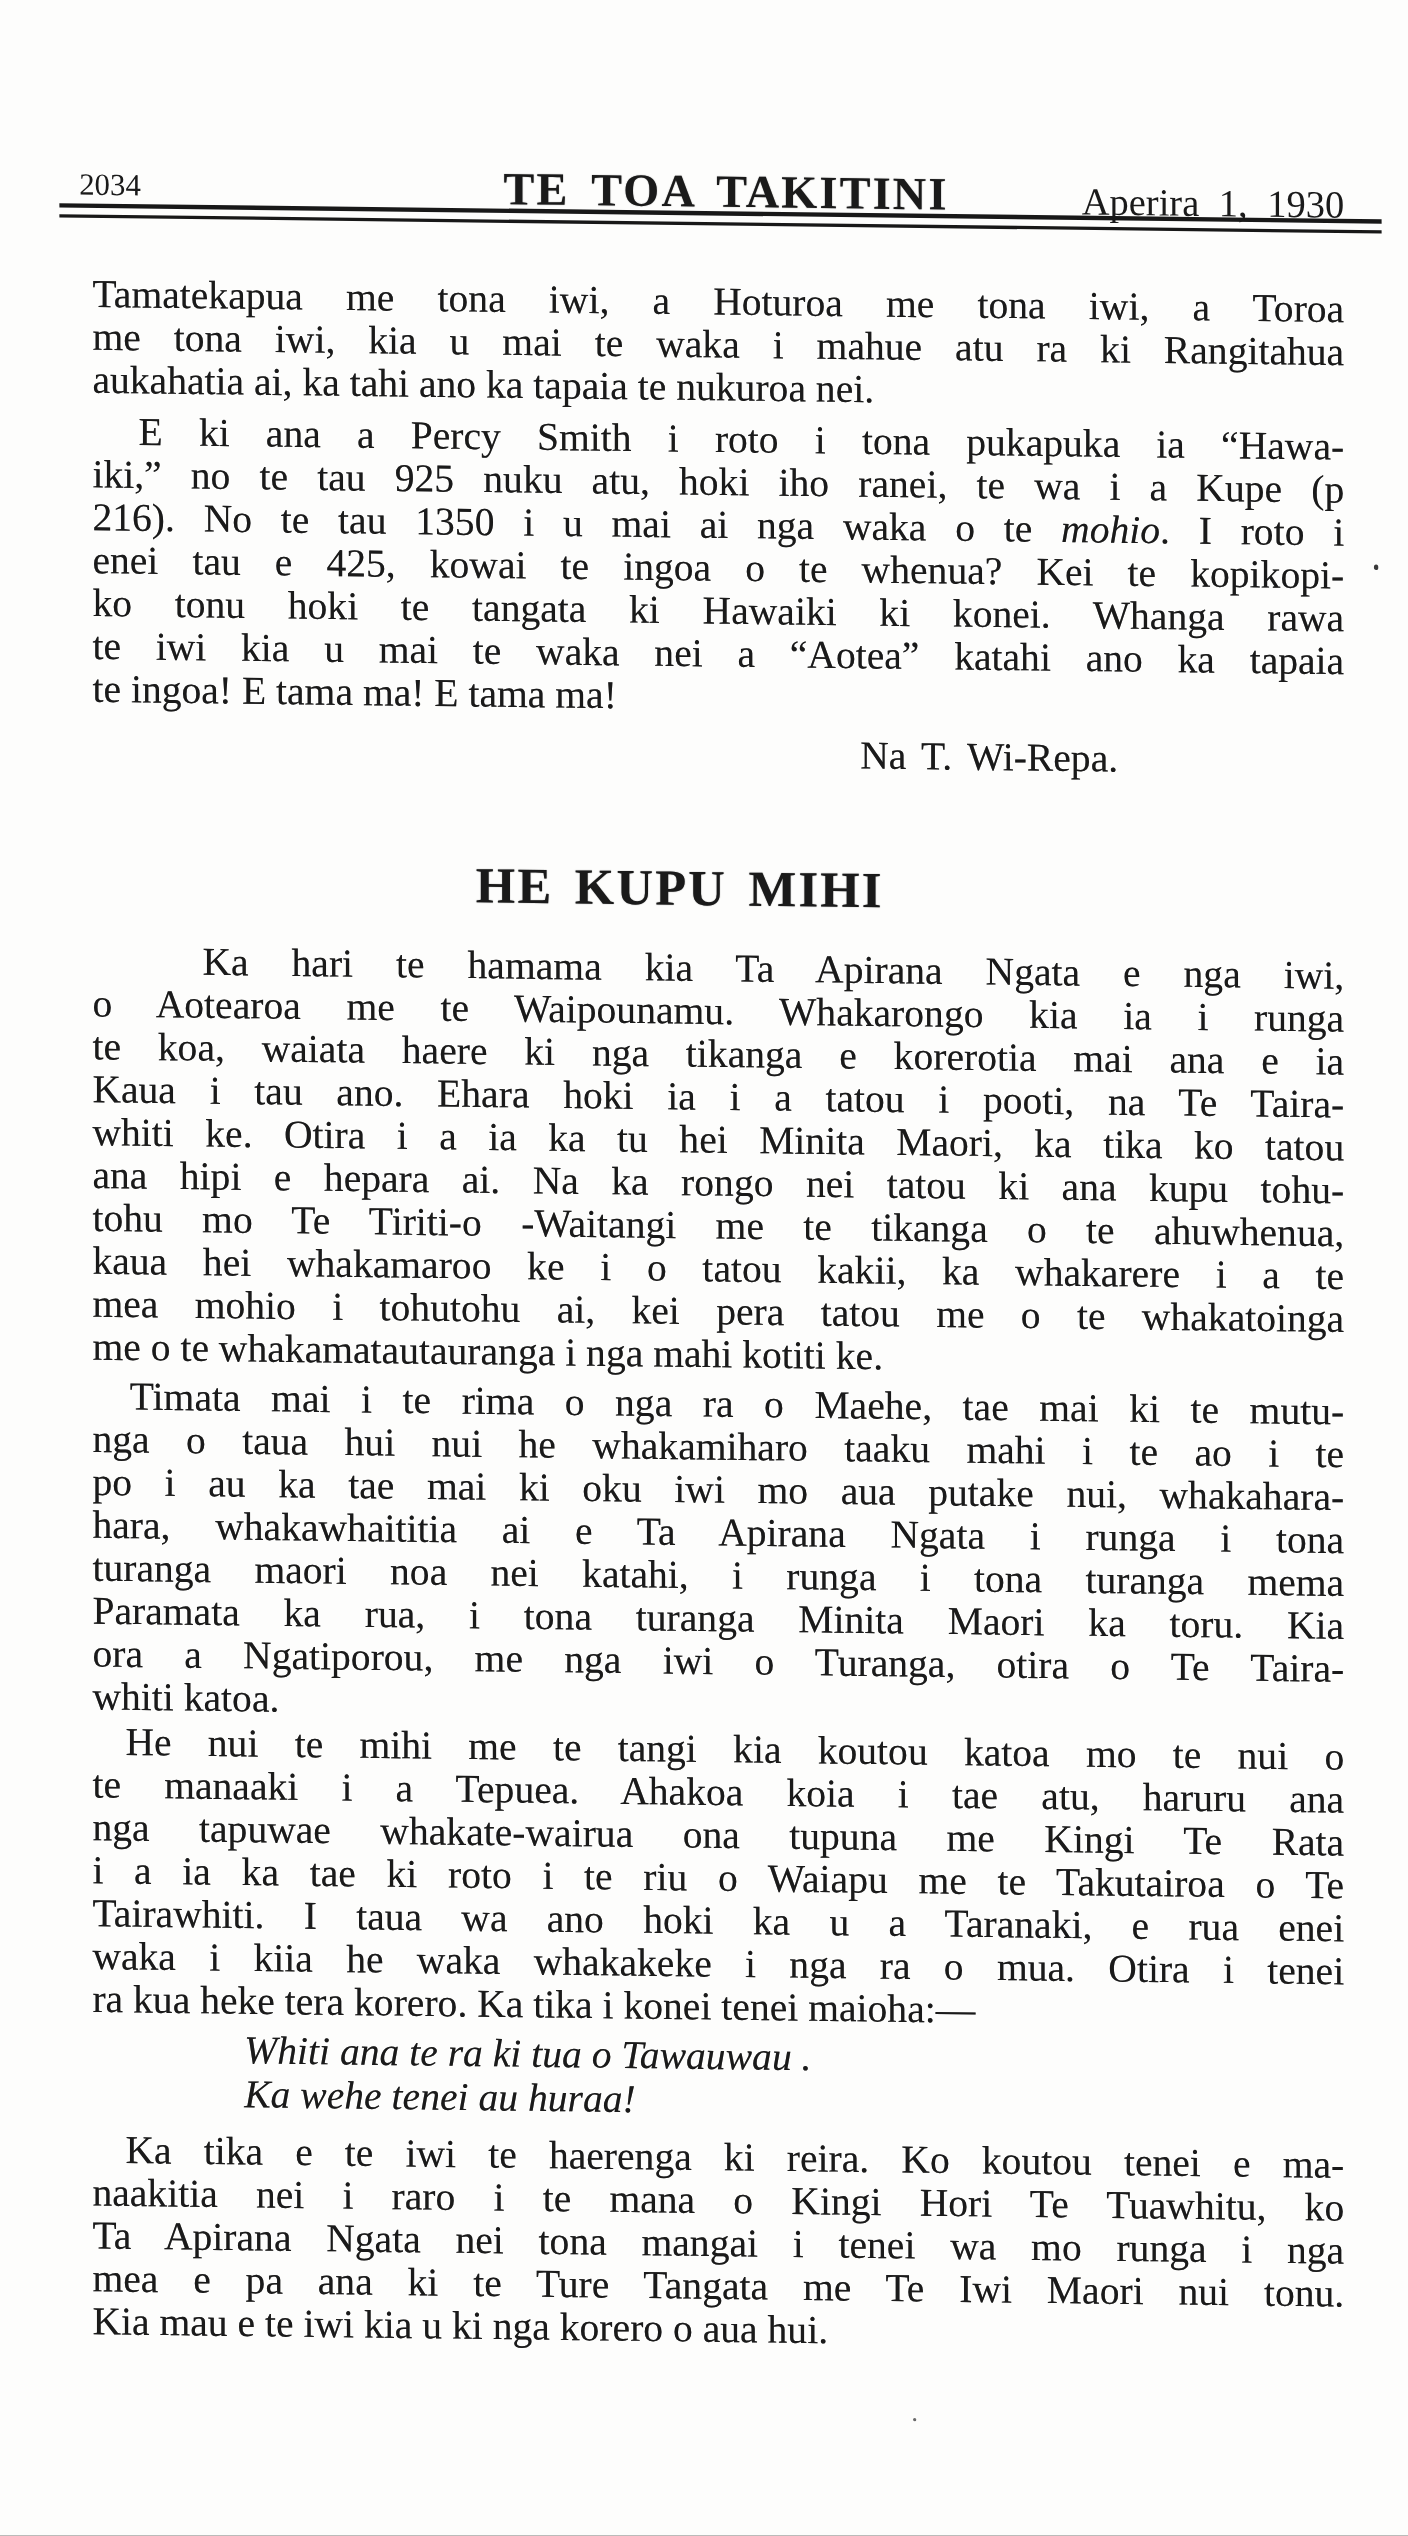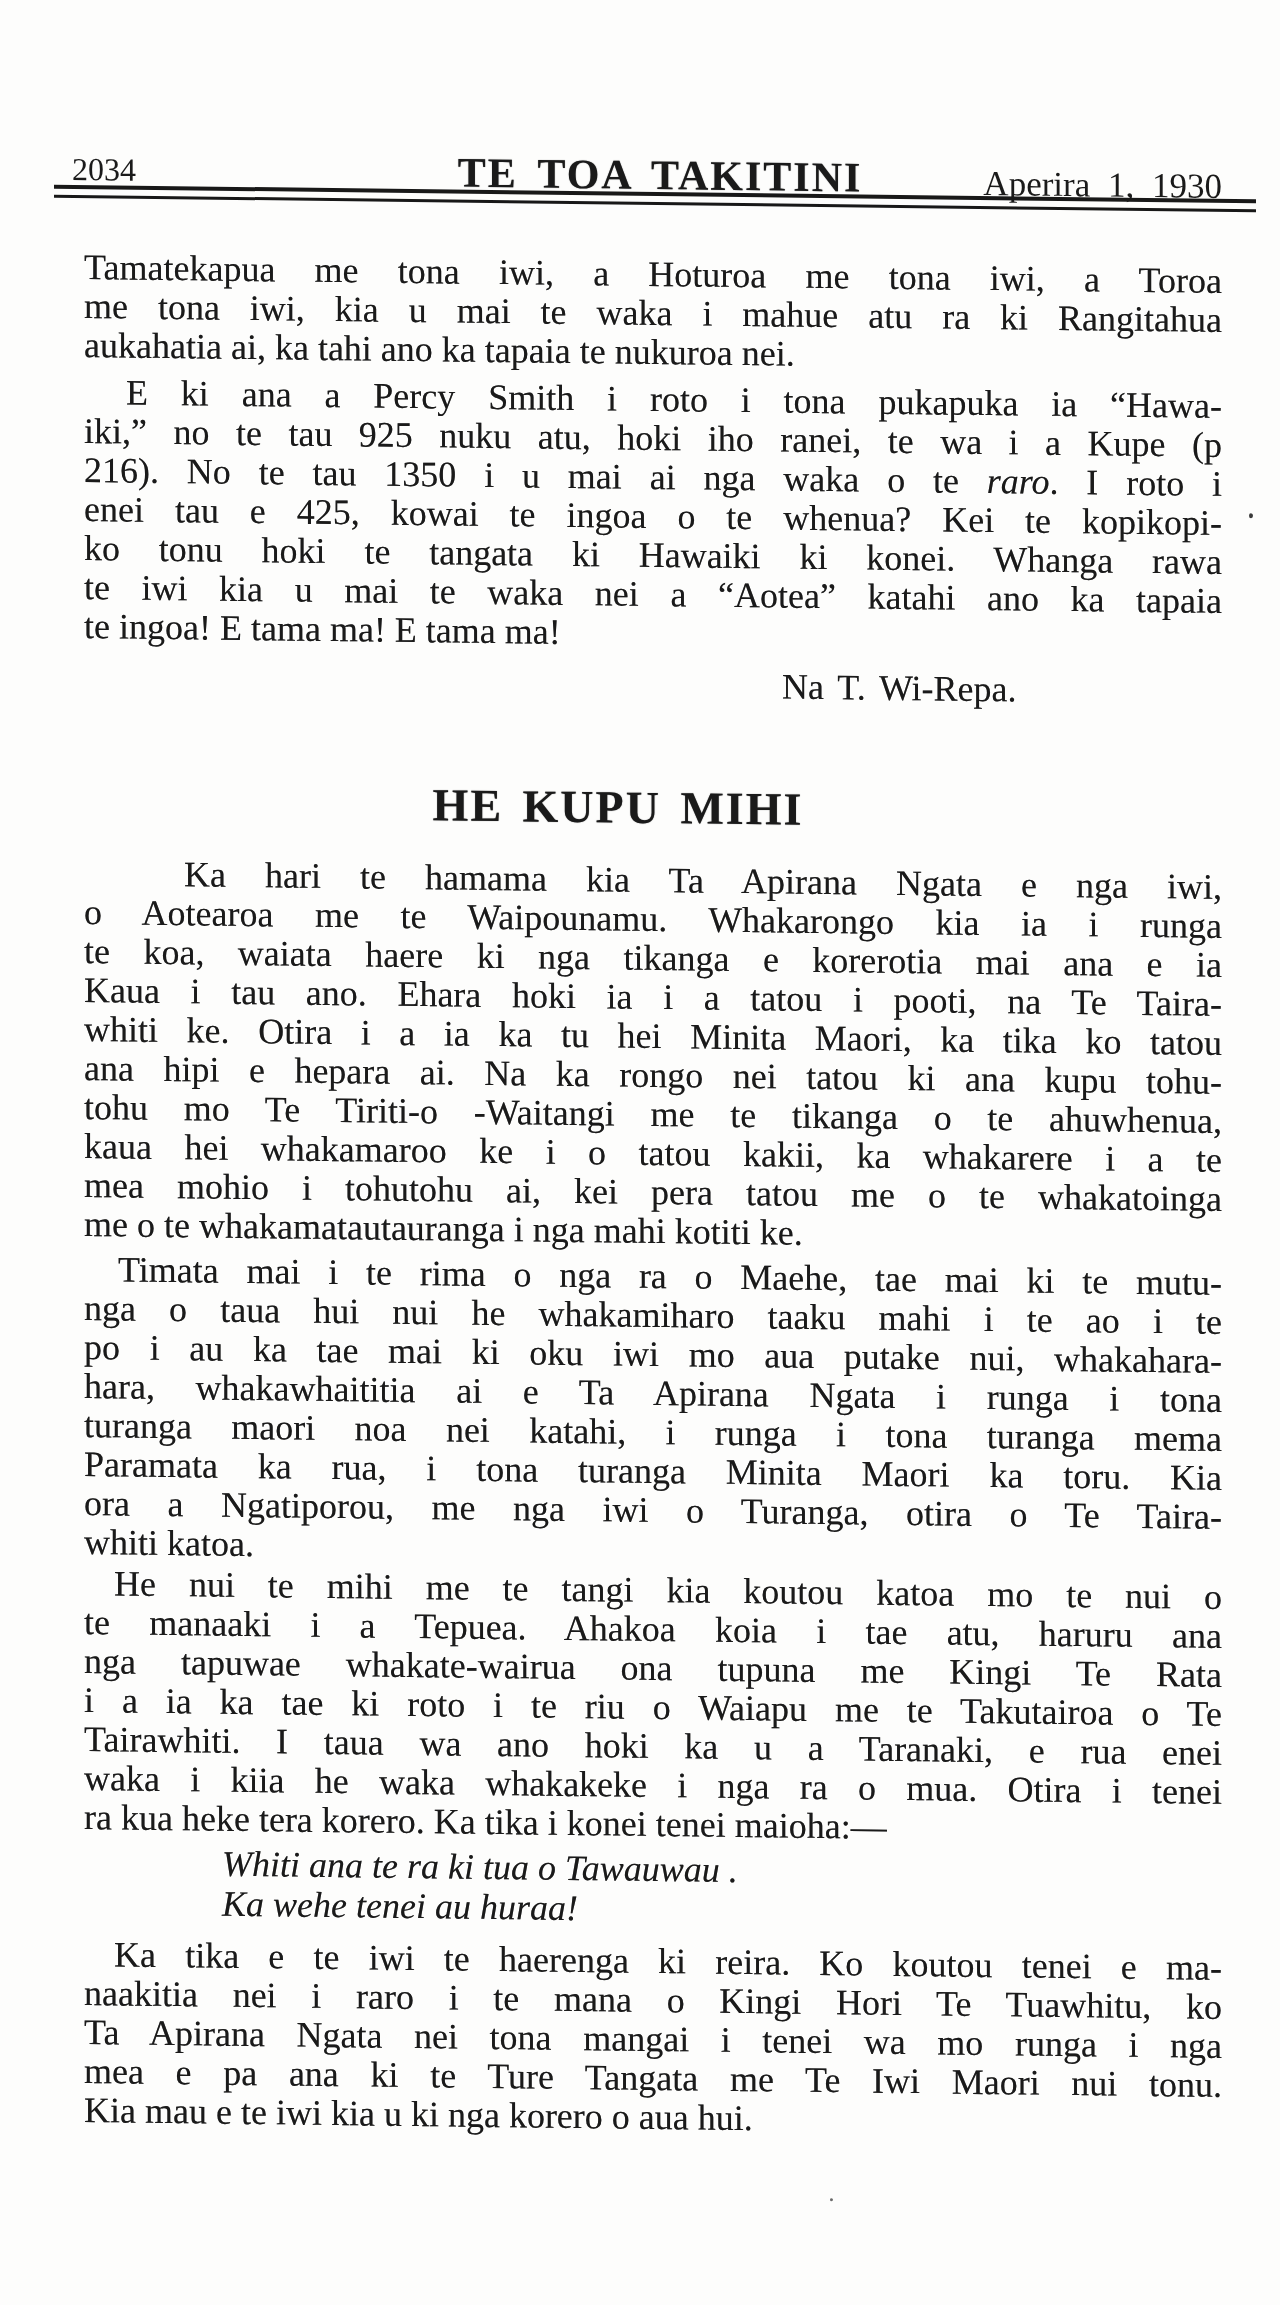--- a/index.html
+++ b/index.html
@@ -12,21 +12,21 @@
     color:#1a1a1a;
   }
   .skew{
     position:absolute;inset:0;
     transform:skewY(0.7deg);
     transform-origin:0 0;
   }
   
   .page-number{
     position:absolute;top:148px;left:72px;
-    font-size:32px;line-height:40px;
+    font-size:28px;line-height:40px;
   }
   .masthead{
     position:absolute;top:144px;left:40px;right:0;
     text-align:center;
     font-size:42px;line-height:46px;font-weight:700;
     letter-spacing:2px;word-spacing:8px;
     text-shadow:0 0 1px rgba(20,20,20,.55);
   }
   .issue-date{
     position:absolute;top:152px;right:58px;
@@ -84,21 +84,21 @@
     <div class="body-col">
 
       <div class="para">
           <div class="line">Tamatekapua me tona iwi, a Hoturoa me tona iwi, a Toroa</div>
           <div class="line">me tona iwi, kia u mai te waka i mahue atu ra ki Rangitahua</div>
           <div class="line last">aukahatia ai, ka tahi ano ka tapaia te nukuroa nei.</div>
         </div>
       <div class="para indent-42" style="margin-top:8px">
           <div class="line">E ki ana a Percy Smith i roto i tona pukapuka ia “Hawa-</div>
           <div class="line">iki,” no te tau 925 nuku atu, hoki iho ranei, te wa i a Kupe (p</div>
-          <div class="line"><span>216). No te tau 1350 i u mai ai nga waka o te </span><em>raro</em><span>. I roto i</span></div>
+          <div class="line"><span>216). No te tau 1350 i u mai ai nga waka o te </span><em>mohio</em><span>. I roto i</span></div>
           <div class="line">enei tau e 425, kowai te ingoa o te whenua? Kei te kopikopi-</div>
           <div class="line">ko tonu hoki te tangata ki Hawaiki ki konei. Whanga rawa</div>
           <div class="line">te iwi kia u mai te waka nei a “Aotea” katahi ano ka tapaia</div>
           <div class="line last">te ingoa! E tama ma! E tama ma!</div>
         </div>
       <div class="signature">Na T. Wi-Repa.</div>
 
       <div class="section-heading">HE KUPU MIHI</div>
       <div class="para indent-100" style="margin-top:26px">
           <div class="line">Ka hari te hamama kia Ta Apirana Ngata e nga iwi,</div>

